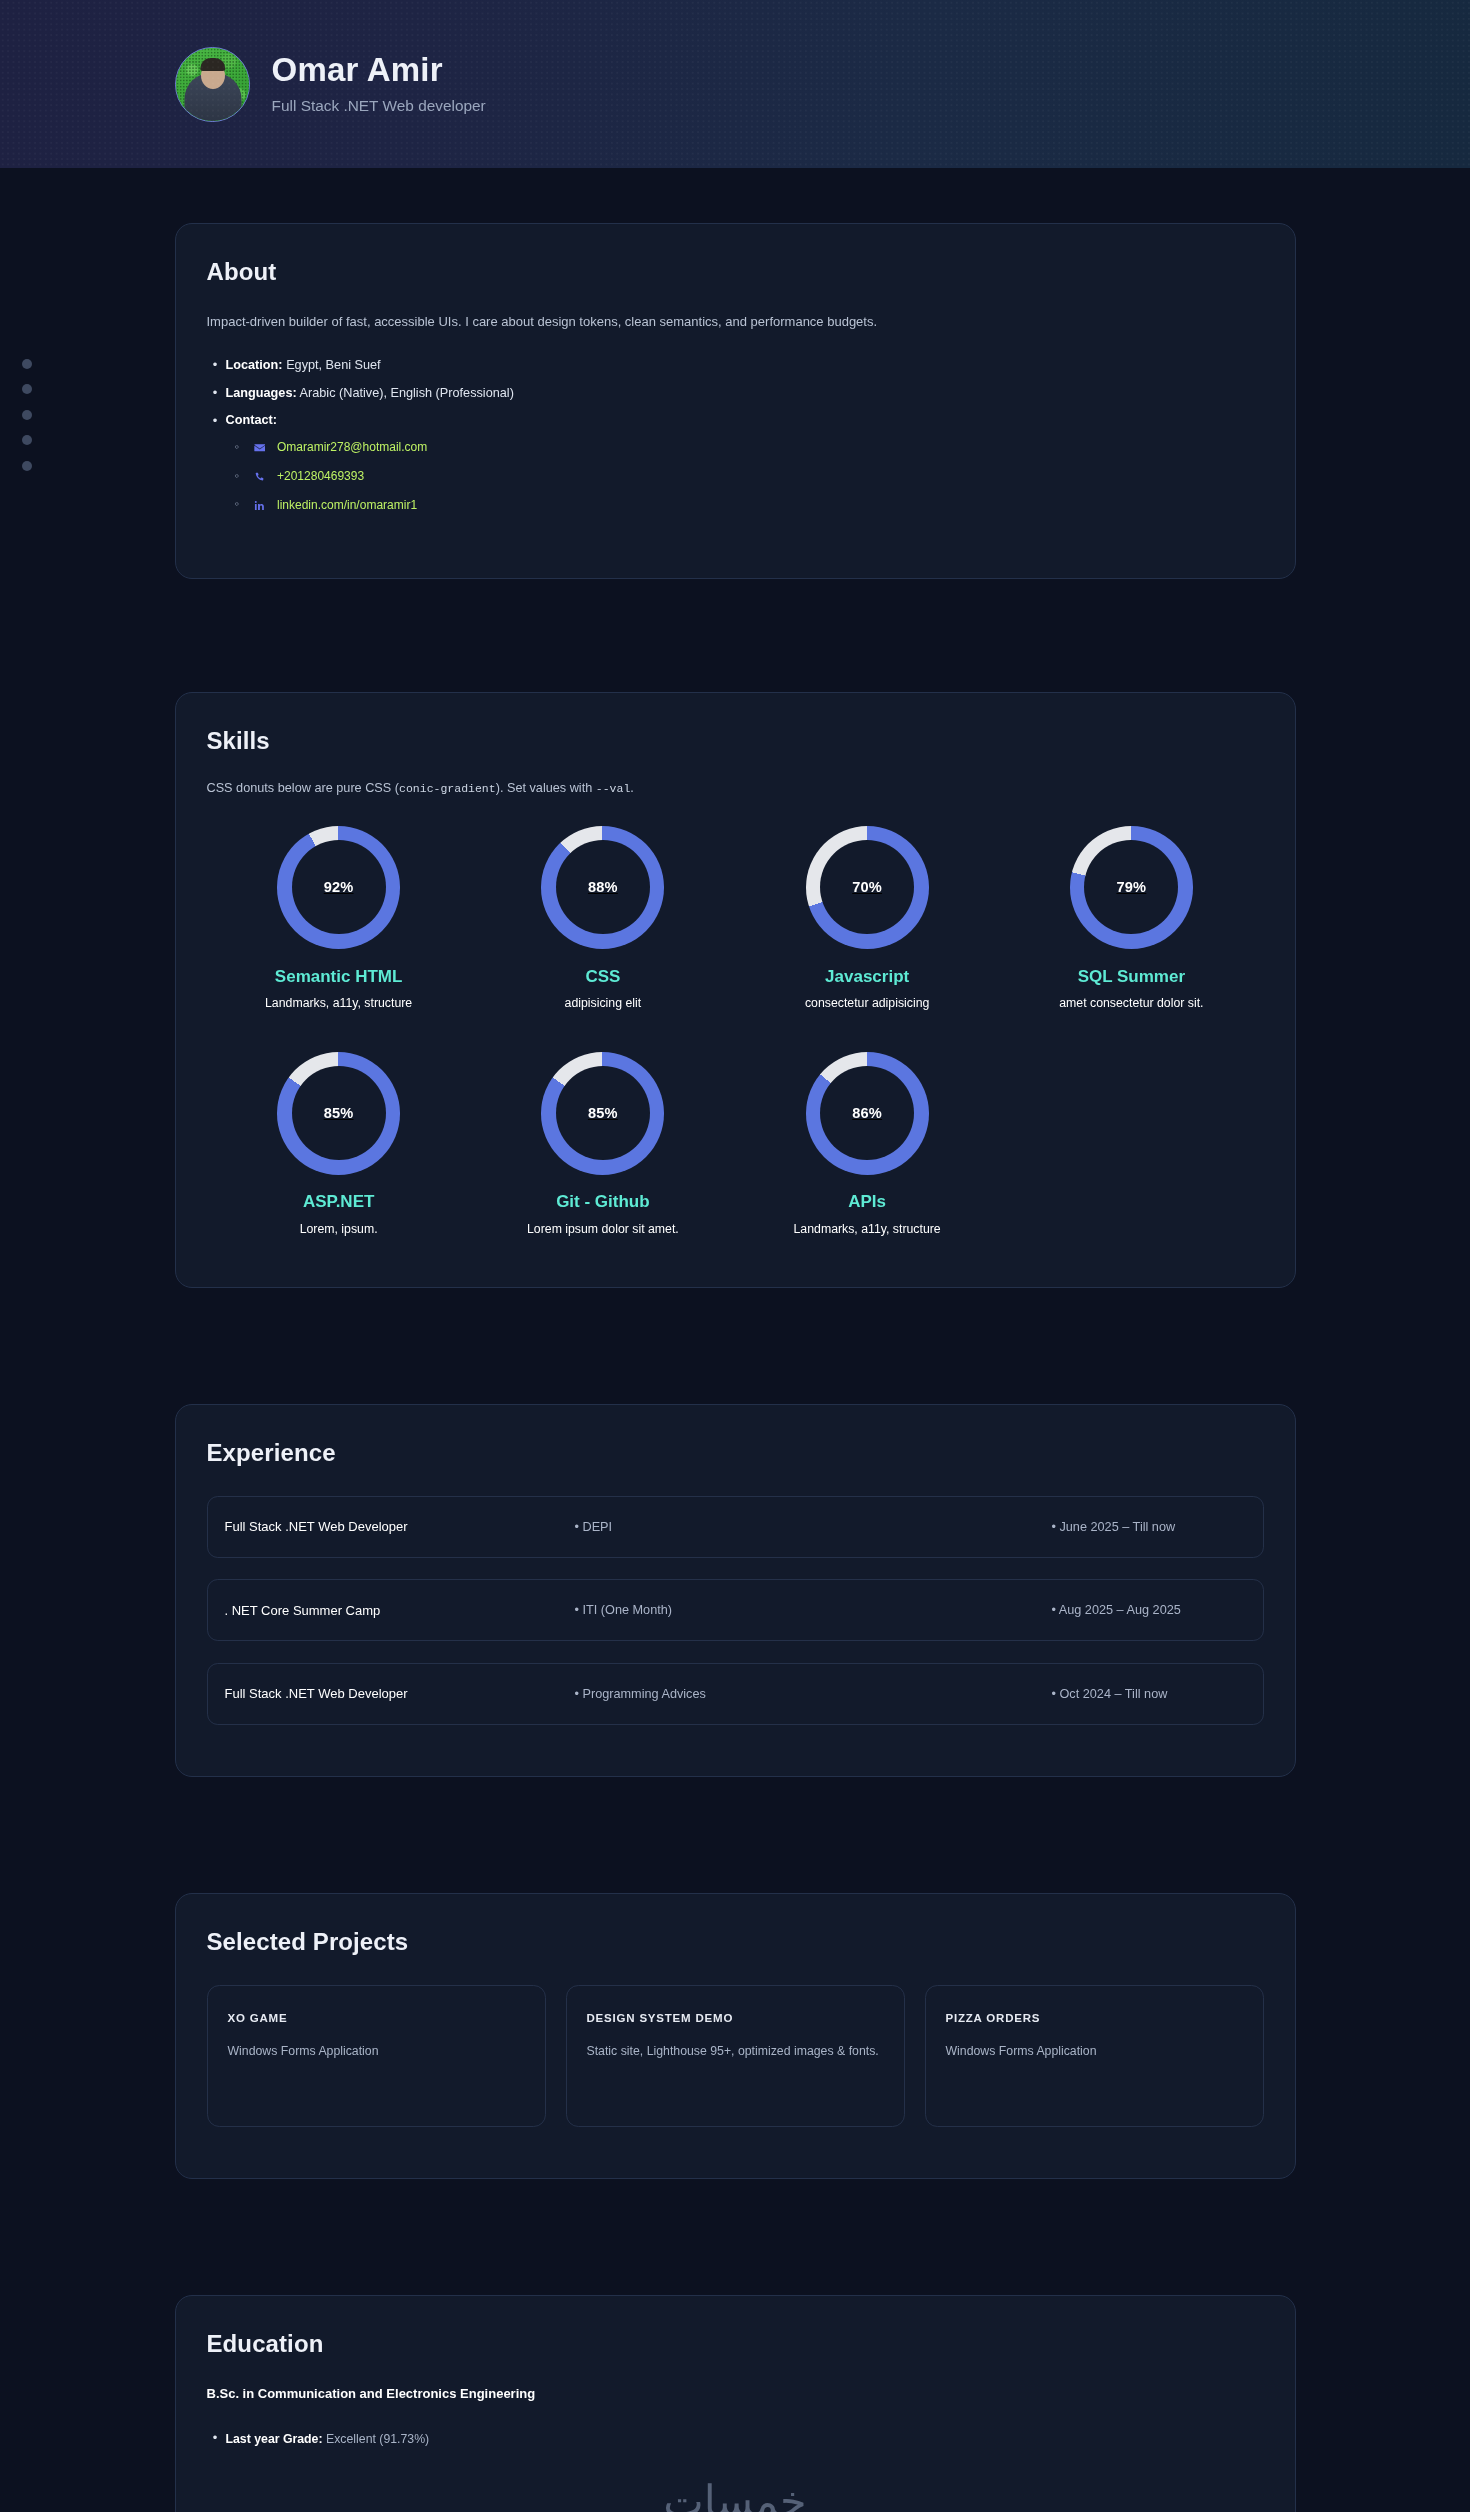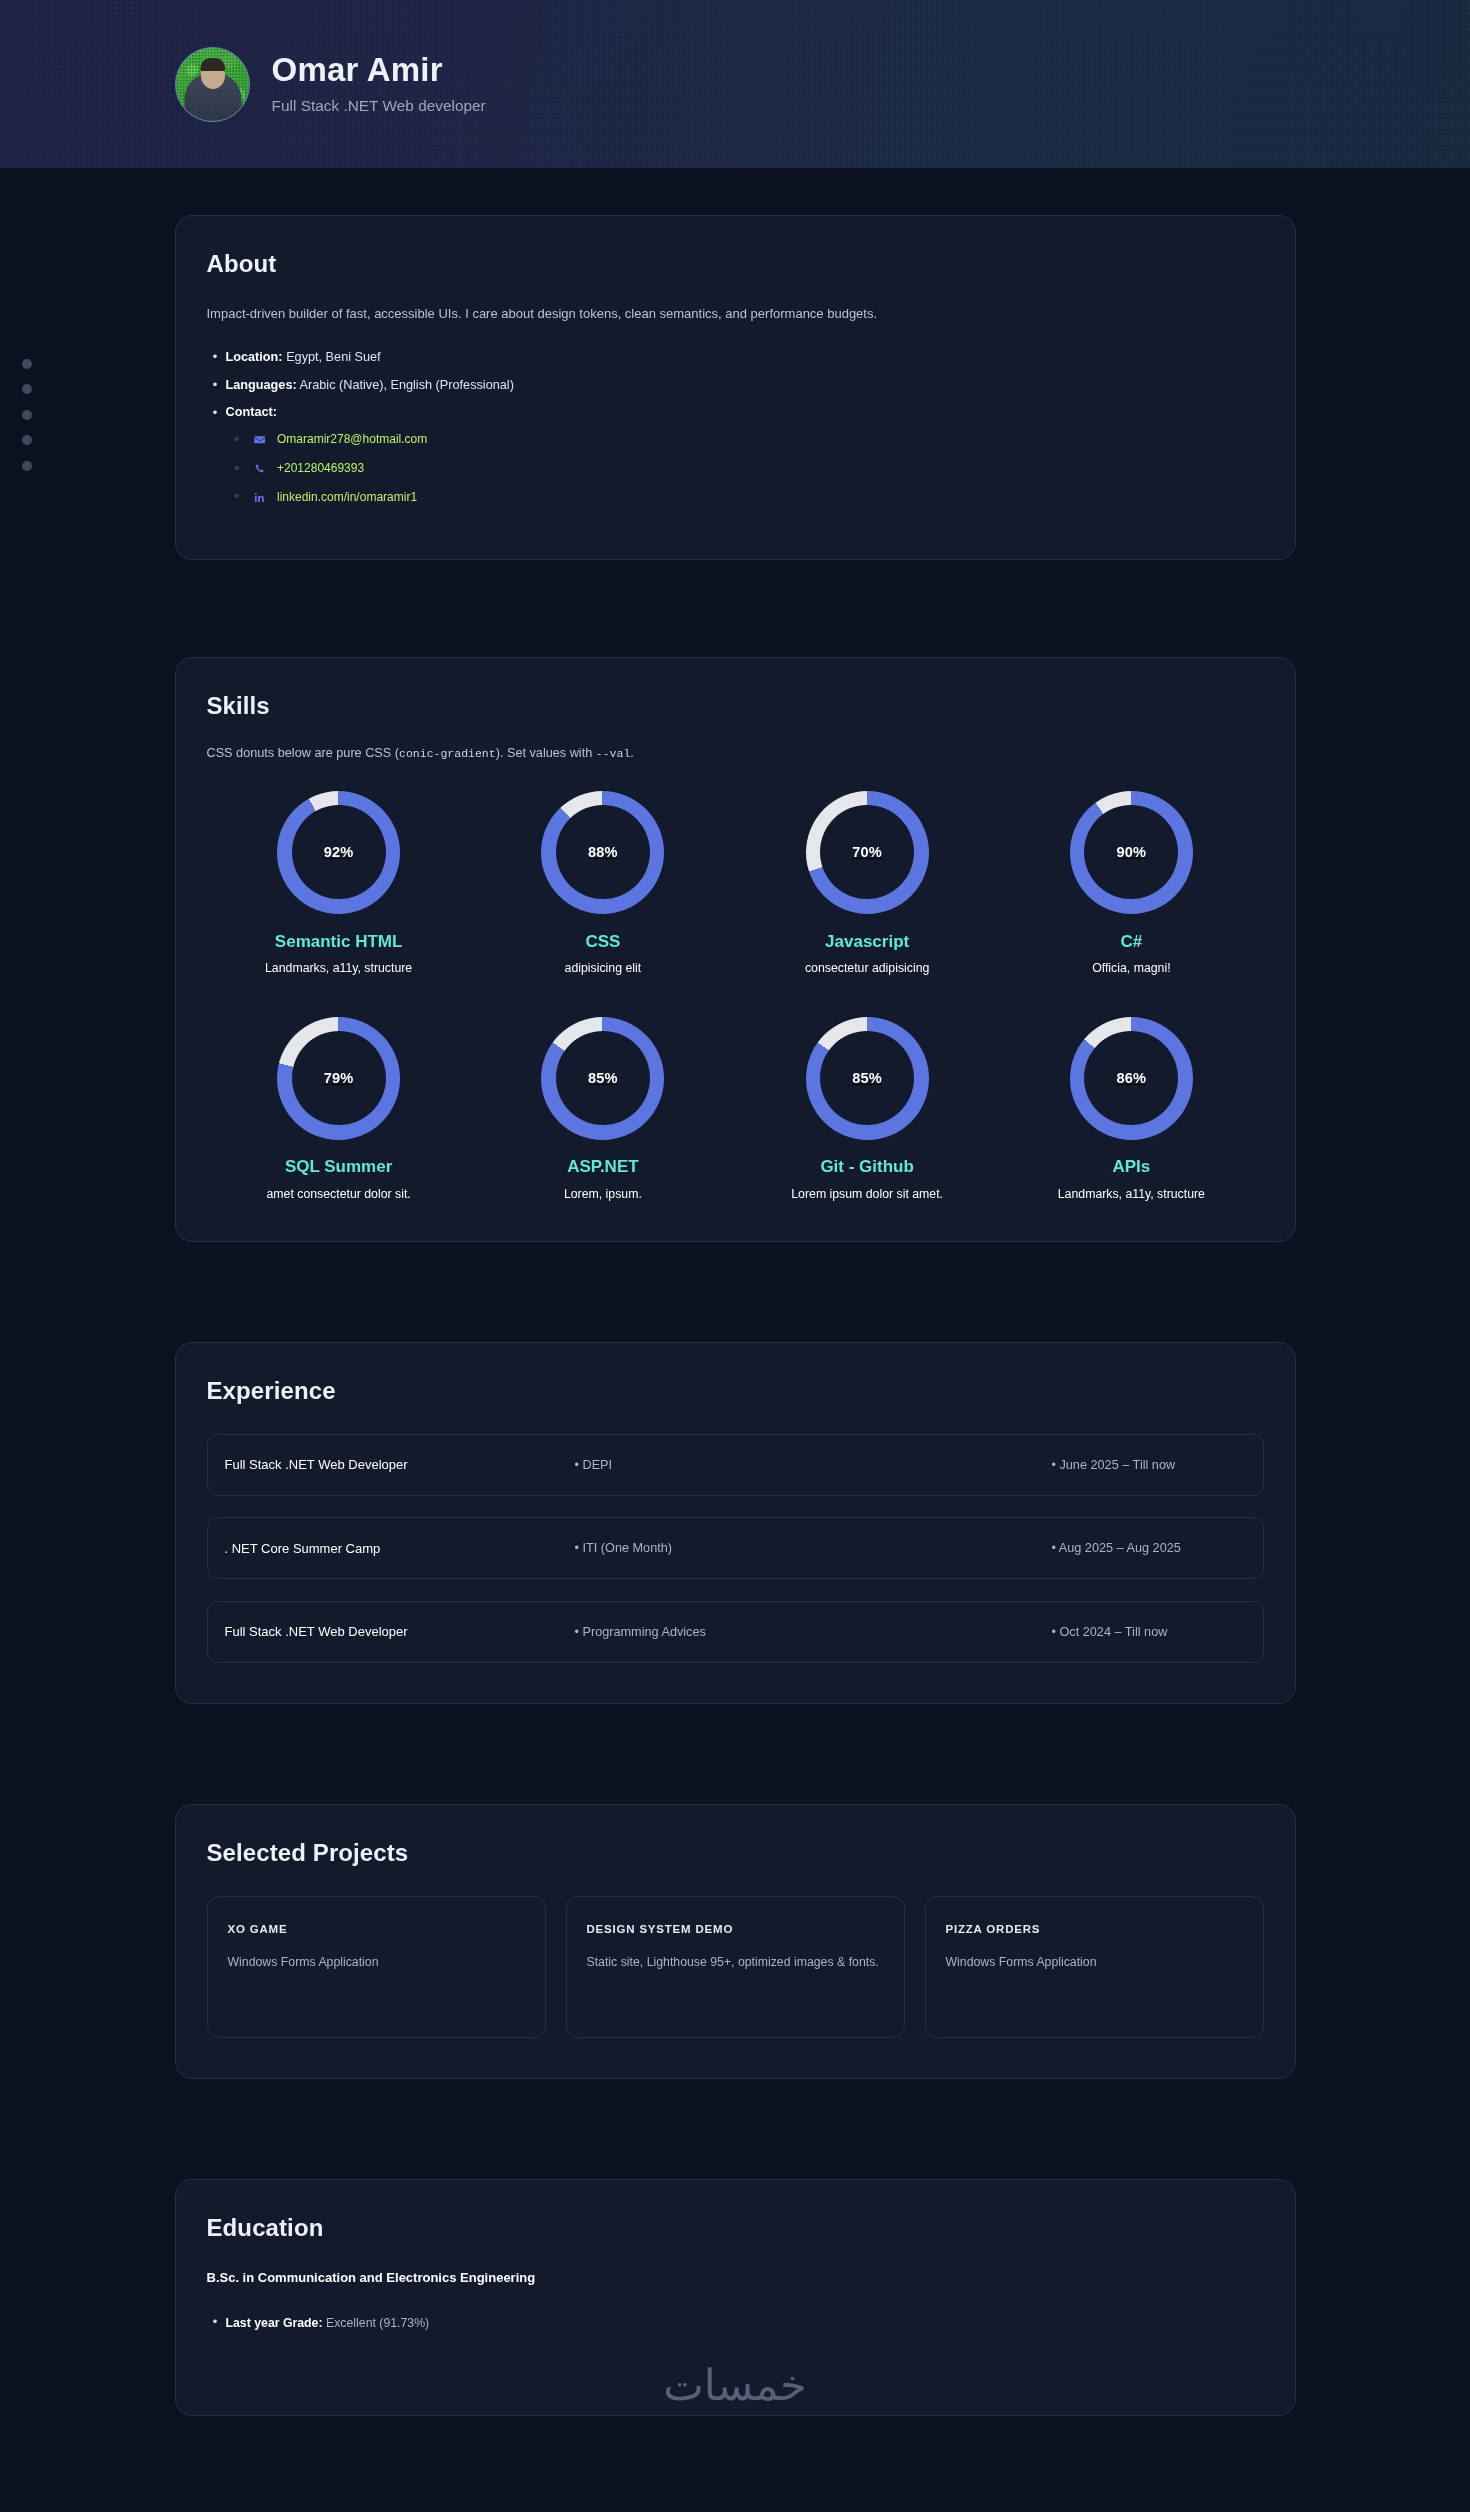--- a/index.html
+++ b/index.html
@@ -124,25 +124,25 @@
     border-radius: 50%;
     background: #5e6c87;
     opacity: .62;
   }
 
   
   .page { width: 1470px; padding: 0 0 46px 0; }
 
   .card {
     width: 1121px;
-    margin: 4px auto;
+    margin: 12px auto;
     background: #121a2b;
     border: 0.8px solid #23304a;
     border-radius: 17px;
-    padding: 34px 31px 40px 31px;
+    padding: 34px 31px 51px 31px;
   }
   .gap-lg { height: 89px; }
   .gap-xl { height: 92px; }
   .gap-top { height: 43px; }
 
   h2.section-title {
     font-size: 24px;
     font-weight: 700;
     color: #eef1f8;
     letter-spacing: 0.1px;
@@ -466,29 +466,20 @@
         <div class="donut-cell">
           <div class="donut" style="background: conic-gradient(rgb(91, 118, 224) 0deg, rgb(91, 118, 224) 252deg, rgb(229, 231, 235) 252deg, rgb(229, 231, 235) 360deg);">
             <div class="hole">
               <span class="pct">70%</span>
             </div>
           </div>
           <div class="donut-name">Javascript</div>
           <div class="donut-desc">consectetur adipisicing</div>
         </div>
         <div class="donut-cell">
-          <div class="donut" style="background: conic-gradient(rgb(91, 118, 224) 0deg, rgb(91, 118, 224) 324deg, rgb(229, 231, 235) 324deg, rgb(229, 231, 235) 360deg);">
-            <div class="hole">
-              <span class="pct">90%</span>
-            </div>
-          </div>
-          <div class="donut-name">C#</div>
-          <div class="donut-desc">Officia, magni!</div>
-        </div>
-        <div class="donut-cell">
           <div class="donut" style="background: conic-gradient(rgb(91, 118, 224) 0deg, rgb(91, 118, 224) 284.4deg, rgb(229, 231, 235) 284.4deg, rgb(229, 231, 235) 360deg);">
             <div class="hole">
               <span class="pct">79%</span>
             </div>
           </div>
           <div class="donut-name">SQL Summer</div>
           <div class="donut-desc">amet consectetur dolor sit.</div>
         </div>
         <div class="donut-cell">
           <div class="donut" style="background: conic-gradient(rgb(91, 118, 224) 0deg, rgb(91, 118, 224) 306deg, rgb(229, 231, 235) 306deg, rgb(229, 231, 235) 360deg);">

